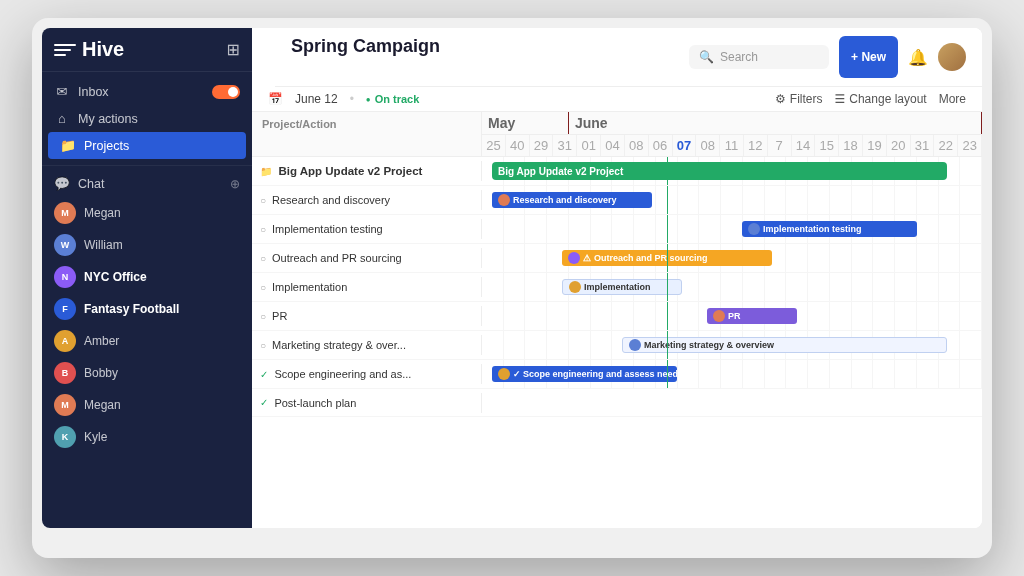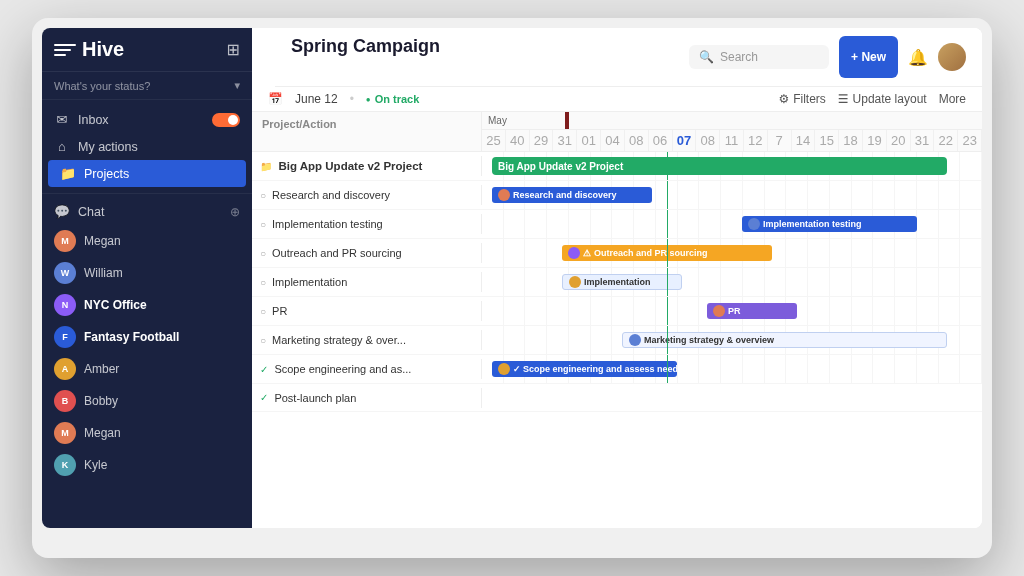--- a/index.html
+++ b/index.html
@@ -155,22 +155,22 @@
       width: 230px; min-width: 230px;
       padding: 6px 10px; font-size: 11px; font-weight: 600; color: #888;
       border-right: 1px solid #eee;
     }
     .gantt-timeline-header {
       flex: 1; display: flex; flex-direction: column;
       font-size: 10px; color: #999;
     }
     .month-row { display: flex; border-bottom: 1px solid #eee; }
     .month-label {
-      padding: 3px 6px; font-size: 10px; font-weight: 400; color: #666;
-      border-right: 4px solid #7f1d1d;
+      padding: 3px 6px; font-size: 14px; font-weight: 700; color: #666;
+      border-right: 1px solid #7f1d1d;
     }
     .dates-row { display: flex; }
     .date-cell {
       flex: 1; text-align: center; padding: 3px 0;
       font-size: 13px; color: #aaa; border-right: 1px solid #f0f0f0;
       min-width: 18px;
     }
     .date-cell.today { color: #2a5bd7; font-weight: 700; }
 
     
@@ -229,24 +229,20 @@
           <div class="sidebar-logo-icon">
             <span></span>
               <span></span>
               <span></span>
           </div>
           <span>Hive</span>
         </div>
         <span class="grid-icon">⊞</span>
       </div>
 
-      <div class="sidebar-status">
-        <span>What's your status?</span>
-        <span>▾</span>
-      </div>
 
       <div class="sidebar-nav">
         <div class="sidebar-item">
           <span class="icon">✉</span>
           <span>Inbox</span>
           <div class="inbox-toggle"></div>
         </div>
         <div class="sidebar-item">
           <span class="icon">⌂</span>
           <span>My actions</span>
@@ -321,35 +317,36 @@
           <span style="color:#ccc;">•</span>
           <span class="on-track">On track</span>
         </div>
         <div class="subbar-right">
           <div class="subbar-btn">
             <span>⚙</span>
             <span>Filters</span>
           </div>
           <div class="subbar-btn">
             <span>☰</span>
-            <span>Update layout</span>
+            <span>Change layout</span>
           </div>
           <div class="subbar-btn">
             <span>More</span>
           </div>
         </div>
       </div>
 
       <div class="gantt-container">
 
         <div class="gantt-header">
           <div class="gantt-label-col">Project/Action</div>
           <div class="gantt-timeline-header">
             <div class="month-row">
               <div class="month-label" style="width: calc(4/23 * 100%);">May</div>
+              <div class="month-label" style="width: calc(19/23 * 100%);">June</div>
             </div>
             <div class="dates-row">
               <div class="date-cell">25</div>
               <div class="date-cell">40</div>
               <div class="date-cell">29</div>
               <div class="date-cell">31</div>
               <div class="date-cell">01</div>
               <div class="date-cell">04</div>
               <div class="date-cell">08</div>
               <div class="date-cell">06</div>

